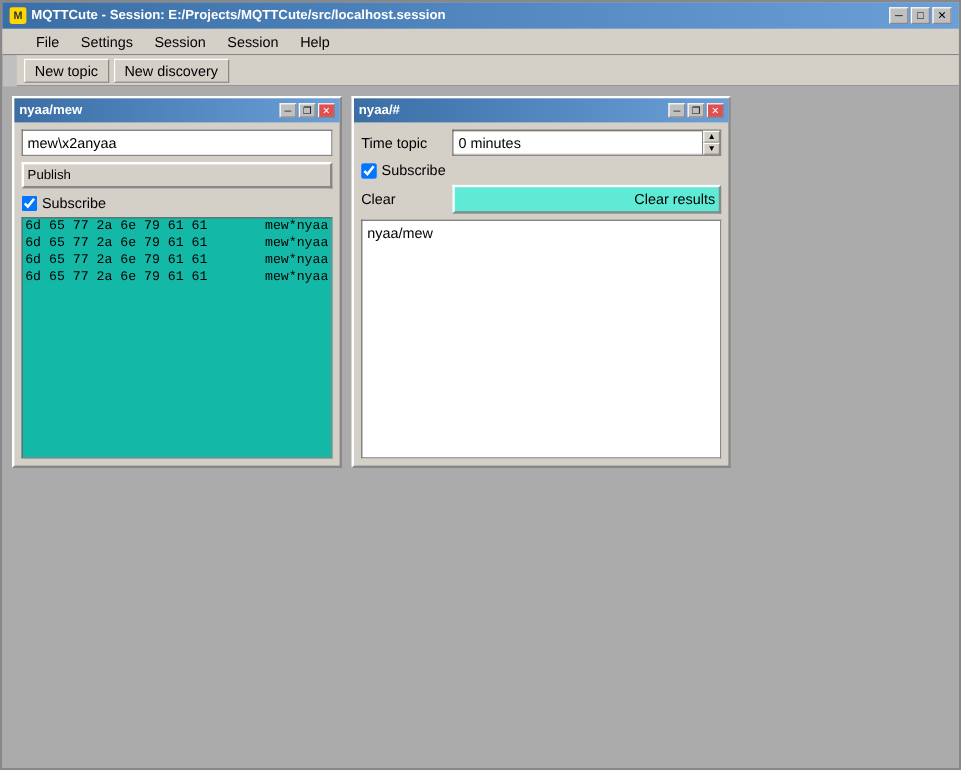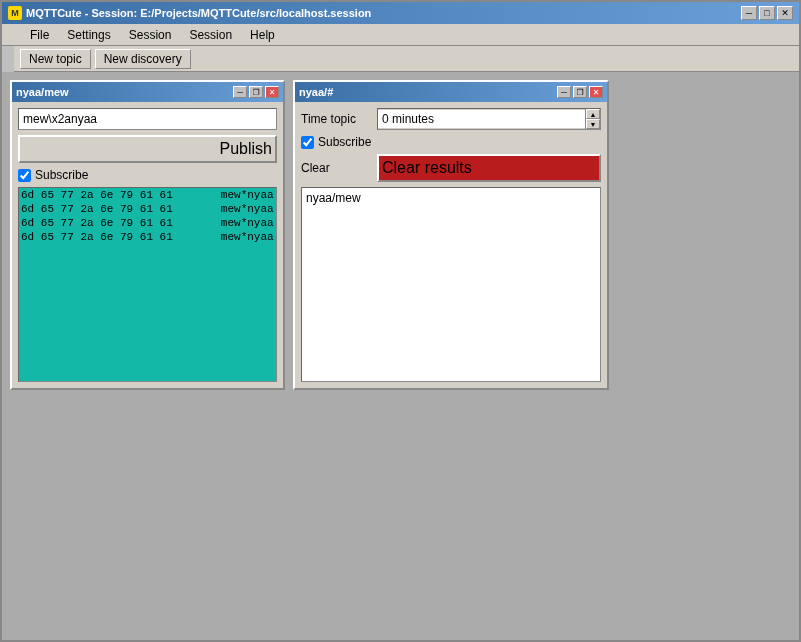--- a/index.html
+++ b/index.html
@@ -206,23 +206,23 @@
       font-family: inherit;
     }
 
     .publish-btn {
       width: 100%;
       padding: 3px;
       background: #d4d0c8;
       border: 2px solid;
       border-color: #fff #888 #888 #fff;
       cursor: pointer;
-      font-size: 16px;
+      font-size: 11px;
       font-family: inherit;
-      text-align: right;
+      text-align: left;
     }
 
     .checkbox-row {
       display: flex;
       align-items: center;
       gap: 4px;
     }
 
     .checkbox-row input[type="checkbox"] {
       width: 13px;
@@ -332,27 +332,27 @@
 
     .clear-label {
       font-size: 12px;
       width: 70px;
       flex-shrink: 0;
     }
 
     .clear-results-btn {
       flex: 1;
       padding: 3px;
-      background: #b91c1c;
+      background: #5eead4;
       border: 2px solid;
       border-color: #fff #888 #888 #fff;
       cursor: pointer;
-      font-size: 16px;
+      font-size: 12px;
       font-family: inherit;
-      text-align: left;
+      text-align: right;
     }
 
     .discovery-list {
       flex: 1;
       background: white;
       border: 1px solid #888;
       border-top-color: #666;
       border-left-color: #666;
       overflow-y: auto;
       padding: 2px;

